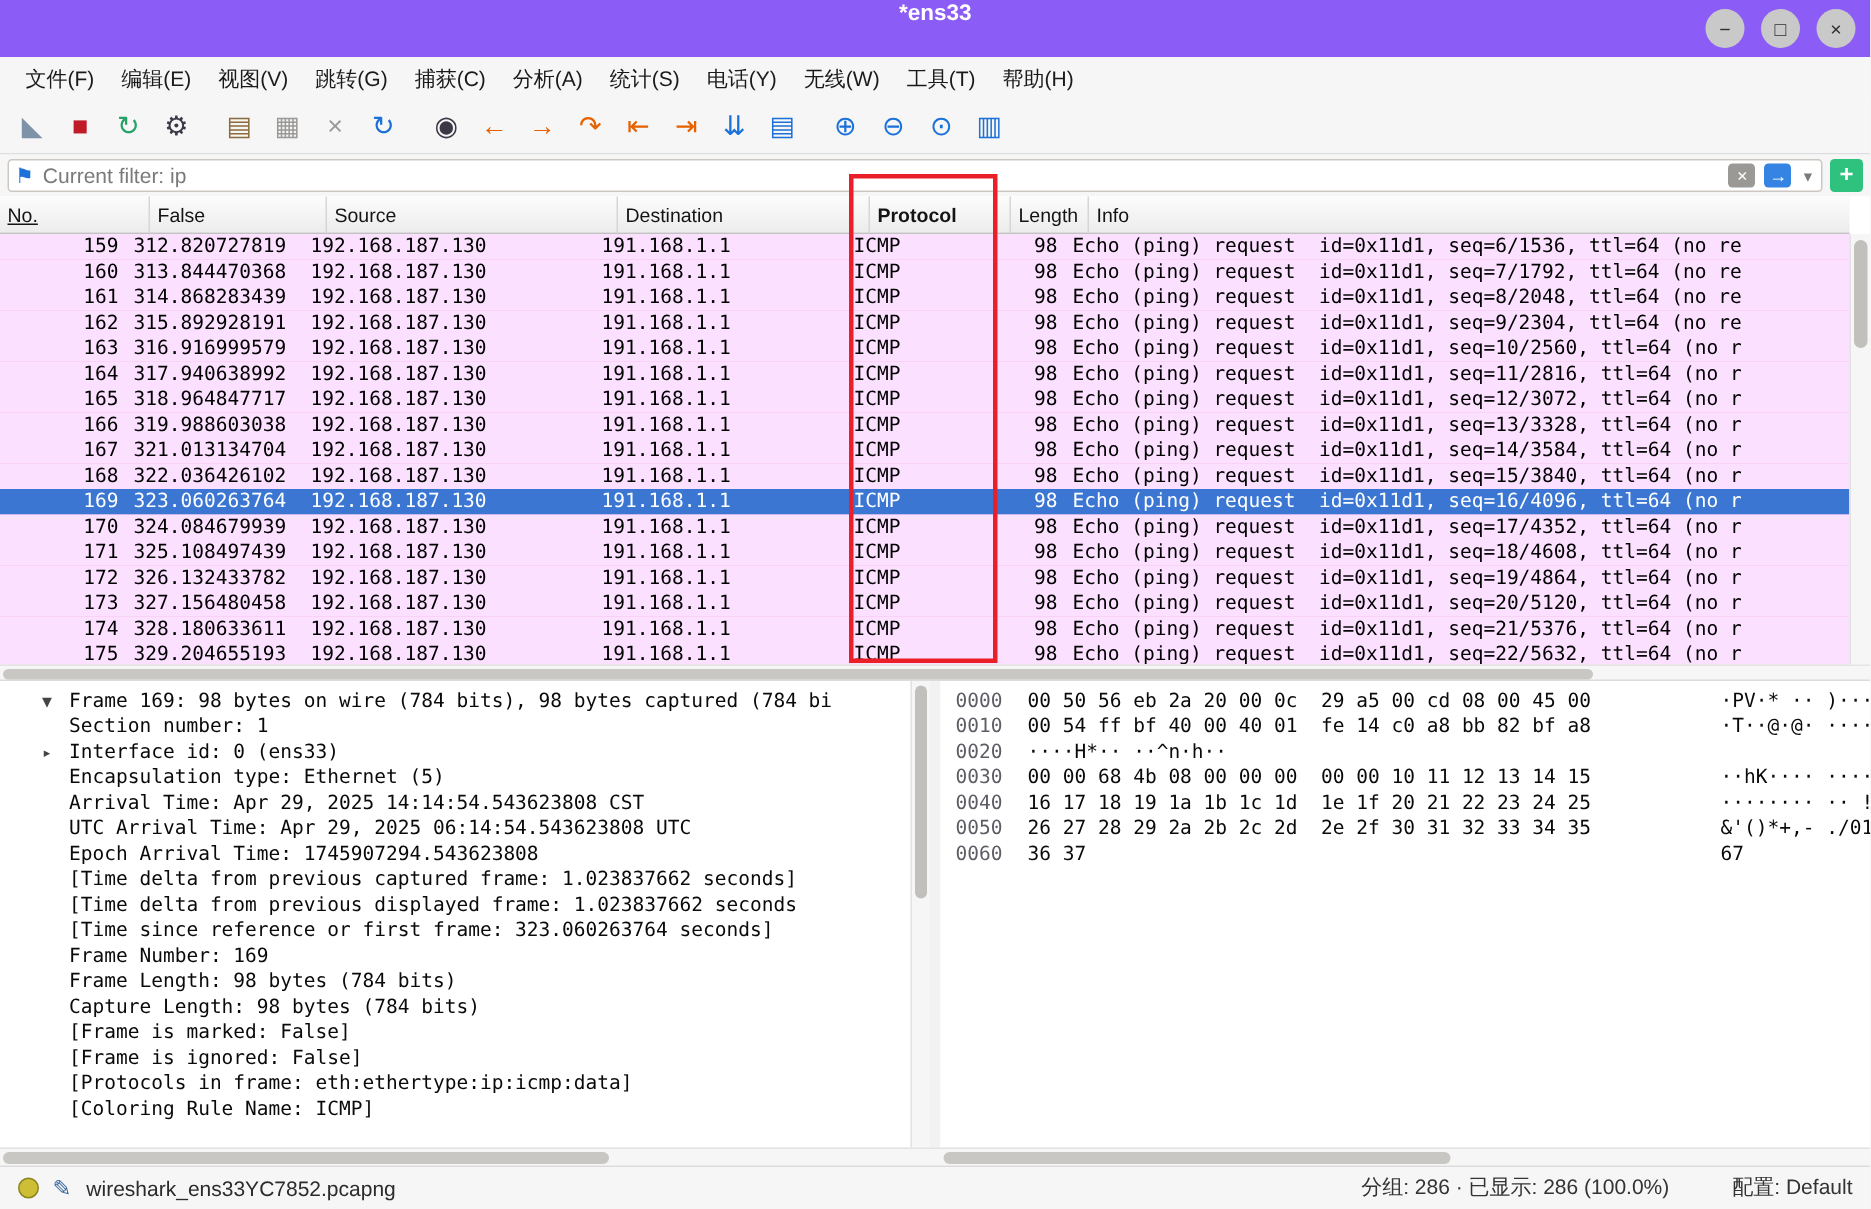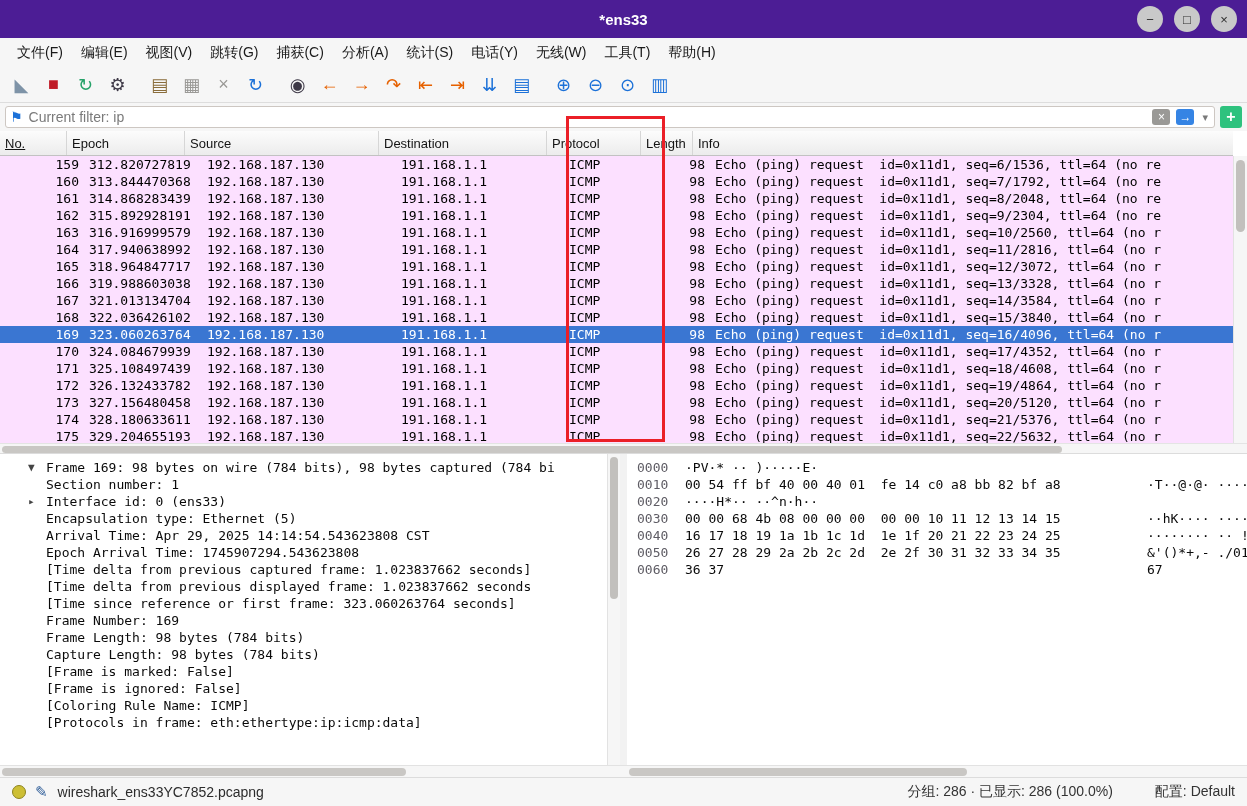--- a/index.html
+++ b/index.html
@@ -1,21 +1,21 @@
 <!DOCTYPE html>
 <html style="--accent: #3a76d2; --icmp: #fce0ff; --red: #eb1f27;"><head>
 <meta charset="utf-8">
 <style>
   *{margin:0;padding:0;box-sizing:border-box}
   html,body{width:1247px;height:806px;overflow:hidden}
   body{font-family:"Liberation Sans","DejaVu Sans",sans-serif;background:#e6e6e6}
   .window{position:relative;width:1247px;height:806px;background:#ffffff;overflow:hidden}
 
   
-  .titlebar{position:absolute;top:0;left:0;right:0;height:38px;background:#4c1d95;display:flex;align-items:center;justify-content:center}
+  .titlebar{position:absolute;top:0;left:0;right:0;height:38px;background:#8b5cf6;display:flex;align-items:flex-start;justify-content:center}
   .titlebar .title{color:#ffffff;font-weight:bold;font-size:15px}
   .win-buttons{position:absolute;right:10px;top:6px;display:flex;gap:11px}
   .win-btn{width:26px;height:26px;border-radius:50%;background:#c9c9c9;color:#2e2e2e;display:flex;align-items:center;justify-content:center;font-size:13px;line-height:1;cursor:default}
 
   
   .menubar{position:absolute;top:38px;left:0;right:0;height:29px;background:#f6f6f6;display:flex;align-items:center;padding-left:8px;font-size:14px;color:#1a1a1a}
   .menu-item{padding:4px 9px;border-radius:4px}
 
   
   .toolbar{position:absolute;top:67px;left:0;right:0;height:36px;background:#f6f6f6;border-bottom:1px solid #dddddd;display:flex;align-items:center;padding-left:6px;gap:1px}
@@ -138,25 +138,25 @@
       <span class="filter-text">Current filter: ip</span>
       <span class="filter-btn btn-clear">×</span>
       <span class="filter-btn btn-apply">→</span>
       <span class="caret">▾</span>
     </div>
     <div class="btn-add">+</div>
   </div>
 
   <div class="packet-list">
     <div class="pl-header" id="pl-header">
-        <div class="pl-hcell" style="width: 67px; text-decoration: underline;">No.</div>
-        <div class="pl-hcell" style="width: 118px;">Epoch</div>
+        <div class="pl-hcell" style="width: 100px; text-decoration: underline;">No.</div>
+        <div class="pl-hcell" style="width: 118px;">False</div>
         <div class="pl-hcell" style="width: 194px;">Source</div>
         <div class="pl-hcell" style="width: 168px;">Destination</div>
-        <div class="pl-hcell" style="width: 94px;">Protocol</div>
+        <div class="pl-hcell" style="width: 94px; font-weight: bold;">Protocol</div>
         <div class="pl-hcell" style="width: 52px;">Length</div>
         <div class="pl-hcell" style="flex: 1 1 0%; border-right: none;">Info</div>
       </div>
     <div class="pl-rows" id="pl-rows">
         <div class="pl-row"><div class="pl-cell" style="width: 84px; text-align: right;">159</div><div class="pl-cell" style="width: 118px; text-align: left;">312.820727819</div><div class="pl-cell" style="width: 194px; text-align: left;">192.168.187.130</div><div class="pl-cell" style="width: 168px; text-align: left;">191.168.1.1</div><div class="pl-cell" style="width: 94px; text-align: left;">ICMP</div><div class="pl-cell" style="width: 52px; text-align: right;">98</div><div class="pl-cell" style="flex: 1 1 0%; text-align: left;">Echo (ping) request  id=0x11d1, seq=6/1536, ttl=64 (no re</div></div>
         <div class="pl-row"><div class="pl-cell" style="width: 84px; text-align: right;">160</div><div class="pl-cell" style="width: 118px; text-align: left;">313.844470368</div><div class="pl-cell" style="width: 194px; text-align: left;">192.168.187.130</div><div class="pl-cell" style="width: 168px; text-align: left;">191.168.1.1</div><div class="pl-cell" style="width: 94px; text-align: left;">ICMP</div><div class="pl-cell" style="width: 52px; text-align: right;">98</div><div class="pl-cell" style="flex: 1 1 0%; text-align: left;">Echo (ping) request  id=0x11d1, seq=7/1792, ttl=64 (no re</div></div>
         <div class="pl-row"><div class="pl-cell" style="width: 84px; text-align: right;">161</div><div class="pl-cell" style="width: 118px; text-align: left;">314.868283439</div><div class="pl-cell" style="width: 194px; text-align: left;">192.168.187.130</div><div class="pl-cell" style="width: 168px; text-align: left;">191.168.1.1</div><div class="pl-cell" style="width: 94px; text-align: left;">ICMP</div><div class="pl-cell" style="width: 52px; text-align: right;">98</div><div class="pl-cell" style="flex: 1 1 0%; text-align: left;">Echo (ping) request  id=0x11d1, seq=8/2048, ttl=64 (no re</div></div>
         <div class="pl-row"><div class="pl-cell" style="width: 84px; text-align: right;">162</div><div class="pl-cell" style="width: 118px; text-align: left;">315.892928191</div><div class="pl-cell" style="width: 194px; text-align: left;">192.168.187.130</div><div class="pl-cell" style="width: 168px; text-align: left;">191.168.1.1</div><div class="pl-cell" style="width: 94px; text-align: left;">ICMP</div><div class="pl-cell" style="width: 52px; text-align: right;">98</div><div class="pl-cell" style="flex: 1 1 0%; text-align: left;">Echo (ping) request  id=0x11d1, seq=9/2304, ttl=64 (no re</div></div>
         <div class="pl-row"><div class="pl-cell" style="width: 84px; text-align: right;">163</div><div class="pl-cell" style="width: 118px; text-align: left;">316.916999579</div><div class="pl-cell" style="width: 194px; text-align: left;">192.168.187.130</div><div class="pl-cell" style="width: 168px; text-align: left;">191.168.1.1</div><div class="pl-cell" style="width: 94px; text-align: left;">ICMP</div><div class="pl-cell" style="width: 52px; text-align: right;">98</div><div class="pl-cell" style="flex: 1 1 0%; text-align: left;">Echo (ping) request  id=0x11d1, seq=10/2560, ttl=64 (no r</div></div>
         <div class="pl-row"><div class="pl-cell" style="width: 84px; text-align: right;">164</div><div class="pl-cell" style="width: 118px; text-align: left;">317.940638992</div><div class="pl-cell" style="width: 194px; text-align: left;">192.168.187.130</div><div class="pl-cell" style="width: 168px; text-align: left;">191.168.1.1</div><div class="pl-cell" style="width: 94px; text-align: left;">ICMP</div><div class="pl-cell" style="width: 52px; text-align: right;">98</div><div class="pl-cell" style="flex: 1 1 0%; text-align: left;">Echo (ping) request  id=0x11d1, seq=11/2816, ttl=64 (no r</div></div>
@@ -181,40 +181,41 @@
   </div>
 
   <div class="panes">
     <div class="details-pane">
       <div class="details-lines" id="details-lines">
           <div class="detail-line"><span class="detail-arrow">▼</span><span class="detail-text">Frame 169: 98 bytes on wire (784 bits), 98 bytes captured (784 bi</span></div>
           <div class="detail-line"><span class="detail-text">Section number: 1</span></div>
           <div class="detail-line"><span class="detail-arrow">▸</span><span class="detail-text">Interface id: 0 (ens33)</span></div>
           <div class="detail-line"><span class="detail-text">Encapsulation type: Ethernet (5)</span></div>
           <div class="detail-line"><span class="detail-text">Arrival Time: Apr 29, 2025 14:14:54.543623808 CST</span></div>
+          <div class="detail-line"><span class="detail-text">UTC Arrival Time: Apr 29, 2025 06:14:54.543623808 UTC</span></div>
           <div class="detail-line"><span class="detail-text">Epoch Arrival Time: 1745907294.543623808</span></div>
           <div class="detail-line"><span class="detail-text">[Time delta from previous captured frame: 1.023837662 seconds]</span></div>
           <div class="detail-line"><span class="detail-text">[Time delta from previous displayed frame: 1.023837662 seconds</span></div>
           <div class="detail-line"><span class="detail-text">[Time since reference or first frame: 323.060263764 seconds]</span></div>
           <div class="detail-line"><span class="detail-text">Frame Number: 169</span></div>
           <div class="detail-line"><span class="detail-text">Frame Length: 98 bytes (784 bits)</span></div>
           <div class="detail-line"><span class="detail-text">Capture Length: 98 bytes (784 bits)</span></div>
           <div class="detail-line"><span class="detail-text">[Frame is marked: False]</span></div>
           <div class="detail-line"><span class="detail-text">[Frame is ignored: False]</span></div>
+          <div class="detail-line"><span class="detail-text">[Protocols in frame: eth:ethertype:ip:icmp:data]</span></div>
           <div class="detail-line"><span class="detail-text">[Coloring Rule Name: ICMP]</span></div>
-          <div class="detail-line"><span class="detail-text">[Protocols in frame: eth:ethertype:ip:icmp:data]</span></div>
         </div>
       <div class="dv-scroll">
         <div class="dv-thumb"></div>
       </div>
     </div>
     <div class="splitter"></div>
     <div class="hex-pane">
       <div class="hex-rows" id="hex-rows">
-          <div class="hex-row"><span class="hex-offset">0000</span><span class="hex-ascii">·PV·* ·· )·····E·</span></div>
+          <div class="hex-row"><span class="hex-offset">0000</span><span class="hex-bytes">00 50 56 eb 2a 20 00 0c  29 a5 00 cd 08 00 45 00</span><span class="hex-ascii">·PV·* ·· )·····E·</span></div>
           <div class="hex-row"><span class="hex-offset">0010</span><span class="hex-bytes">00 54 ff bf 40 00 40 01  fe 14 c0 a8 bb 82 bf a8</span><span class="hex-ascii">·T··@·@· ········</span></div>
           <div class="hex-row"><span class="hex-offset">0020</span><span class="hex-ascii">····H*·· ··^n·h··</span></div>
           <div class="hex-row"><span class="hex-offset">0030</span><span class="hex-bytes">00 00 68 4b 08 00 00 00  00 00 10 11 12 13 14 15</span><span class="hex-ascii">··hK···· ········</span></div>
           <div class="hex-row"><span class="hex-offset">0040</span><span class="hex-bytes">16 17 18 19 1a 1b 1c 1d  1e 1f 20 21 22 23 24 25</span><span class="hex-ascii">········ ·· !"#$%</span></div>
           <div class="hex-row"><span class="hex-offset">0050</span><span class="hex-bytes">26 27 28 29 2a 2b 2c 2d  2e 2f 30 31 32 33 34 35</span><span class="hex-ascii">&amp;'()*+,- ./012345</span></div>
           <div class="hex-row"><span class="hex-offset">0060</span><span class="hex-bytes">36 37</span><span class="hex-ascii">67</span></div>
         </div>
     </div>
   </div>
 

